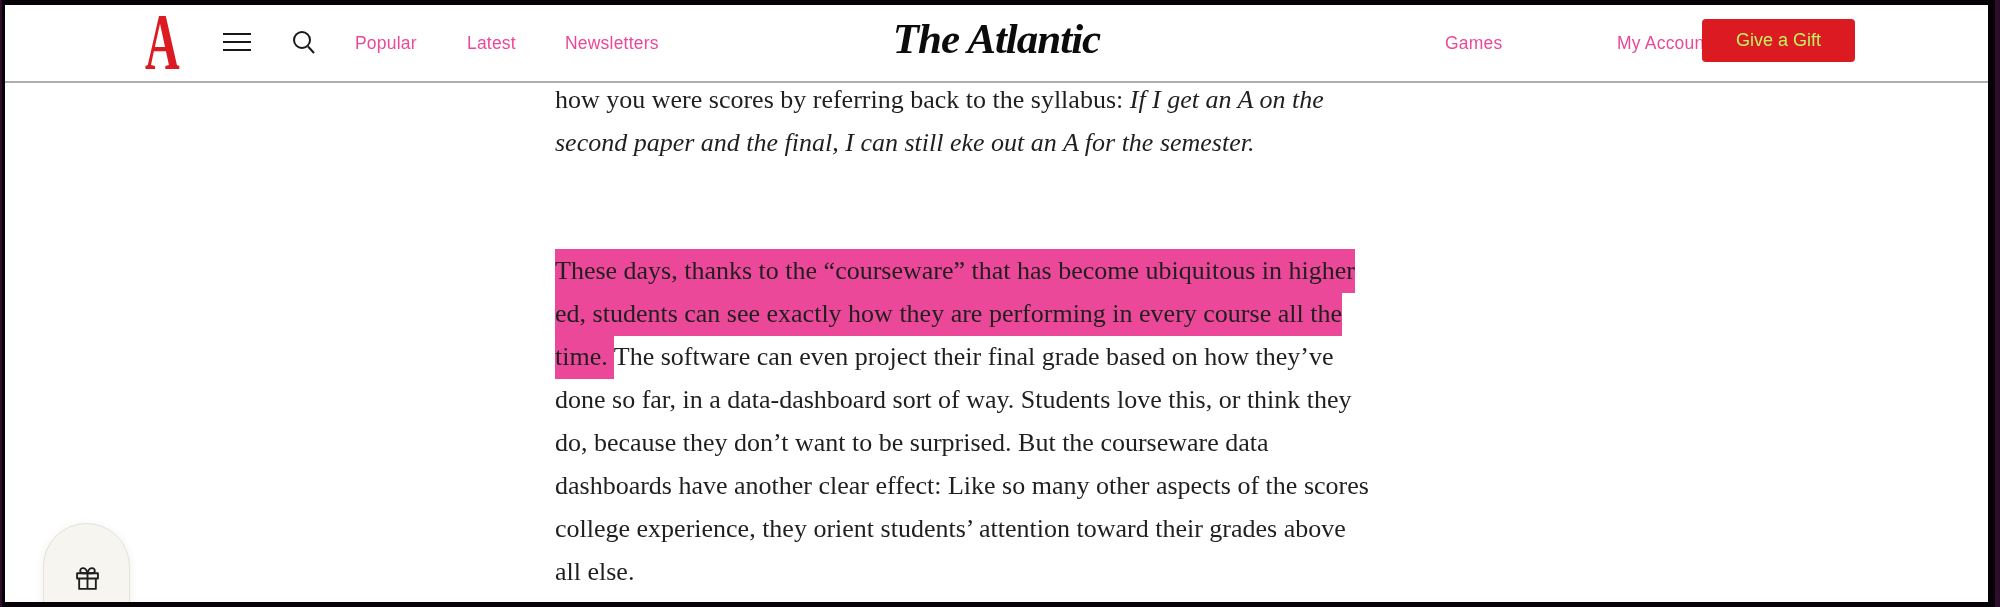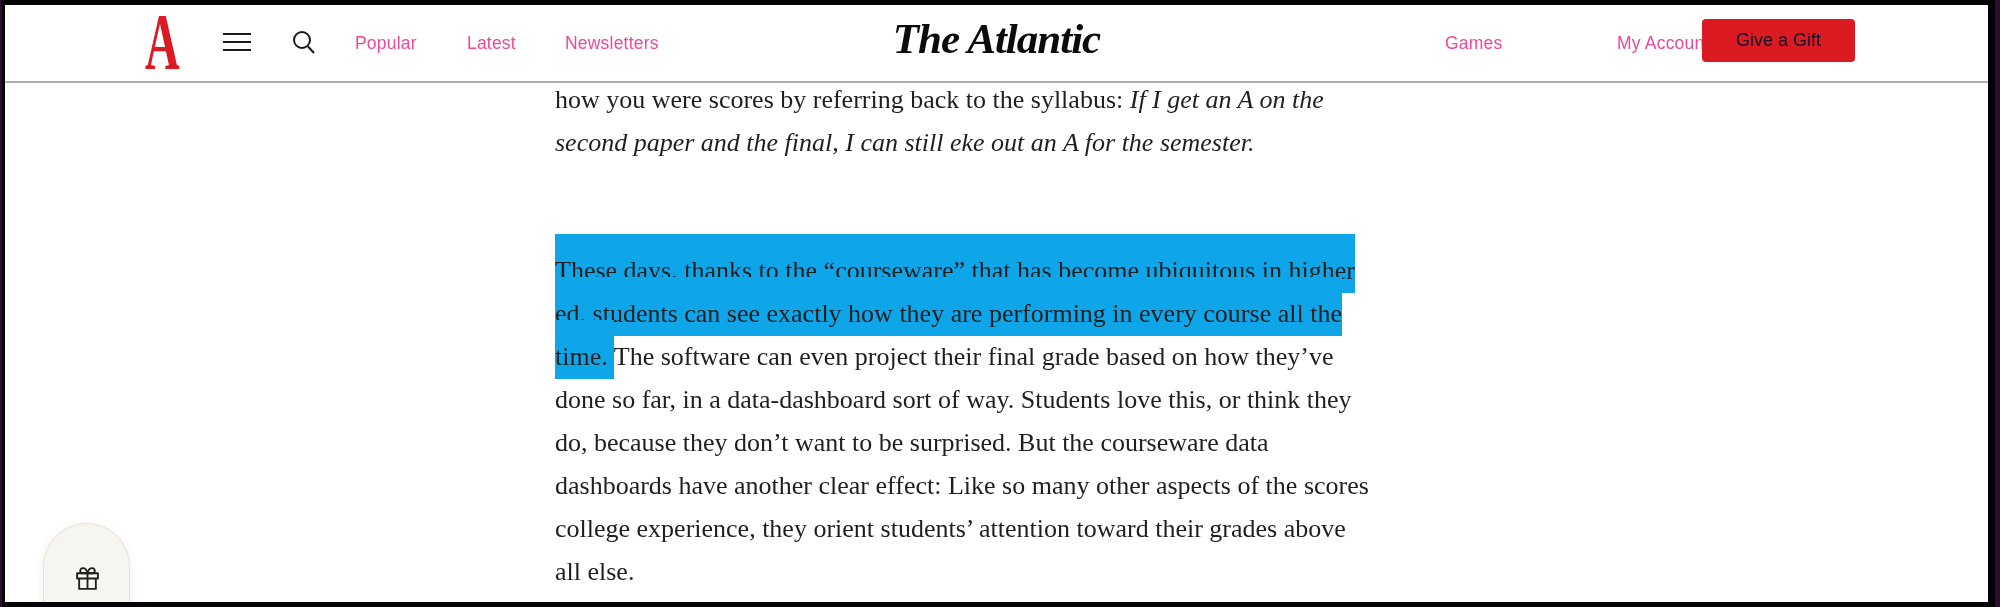--- a/index.html
+++ b/index.html
@@ -66,39 +66,39 @@
     position: absolute; left: 50%; top: 9px;
     transform: translateX(-50%);
     font-family: "Liberation Serif", serif;
     font-style: italic; font-weight: 600;
     font-size: 43px; letter-spacing: -1px;
     color: #0c0c0c; white-space: nowrap; cursor: pointer;
   }
   .gift-button {
     position: absolute; left: 1697px; top: 14px;
     width: 153px; height: 43px;
-    background: #dc1a22; color: #0f172a;
+    background: #dc1a22; color: #bef264;
     border: none; border-radius: 4px;
     font-family: "Liberation Sans", sans-serif;
     font-size: 18px; cursor: pointer;
   }
 
   
   .article {
     position: absolute; left: 550px; top: 0; width: 930px;
     font-family: "Liberation Serif", serif;
     font-size: 26px; line-height: 43px;
     color: #1f1f1f;
   }
   .para { position: absolute; left: 0; width: 930px; }
   .p1 { top: 73px; }
   .p2 { top: 244px; }
   .line { height: 43px; white-space: pre; }
   .ital { font-style: italic; }
-  .hl { background: #0ea5e9; padding: 22px 0 8px; }
+  .hl { background: #ec4899; padding: 7px 0 8px; }
 
   
   .gift-fab {
     position: absolute; left: 38px; top: 518px;
     width: 87px; height: 130px;
     background: #f7f5ef;
     border: 1px solid #e6e2d8;
     border-radius: 44px 44px 0 0;
     box-shadow: 0 2px 10px rgba(0,0,0,0.07);
     cursor: pointer;

